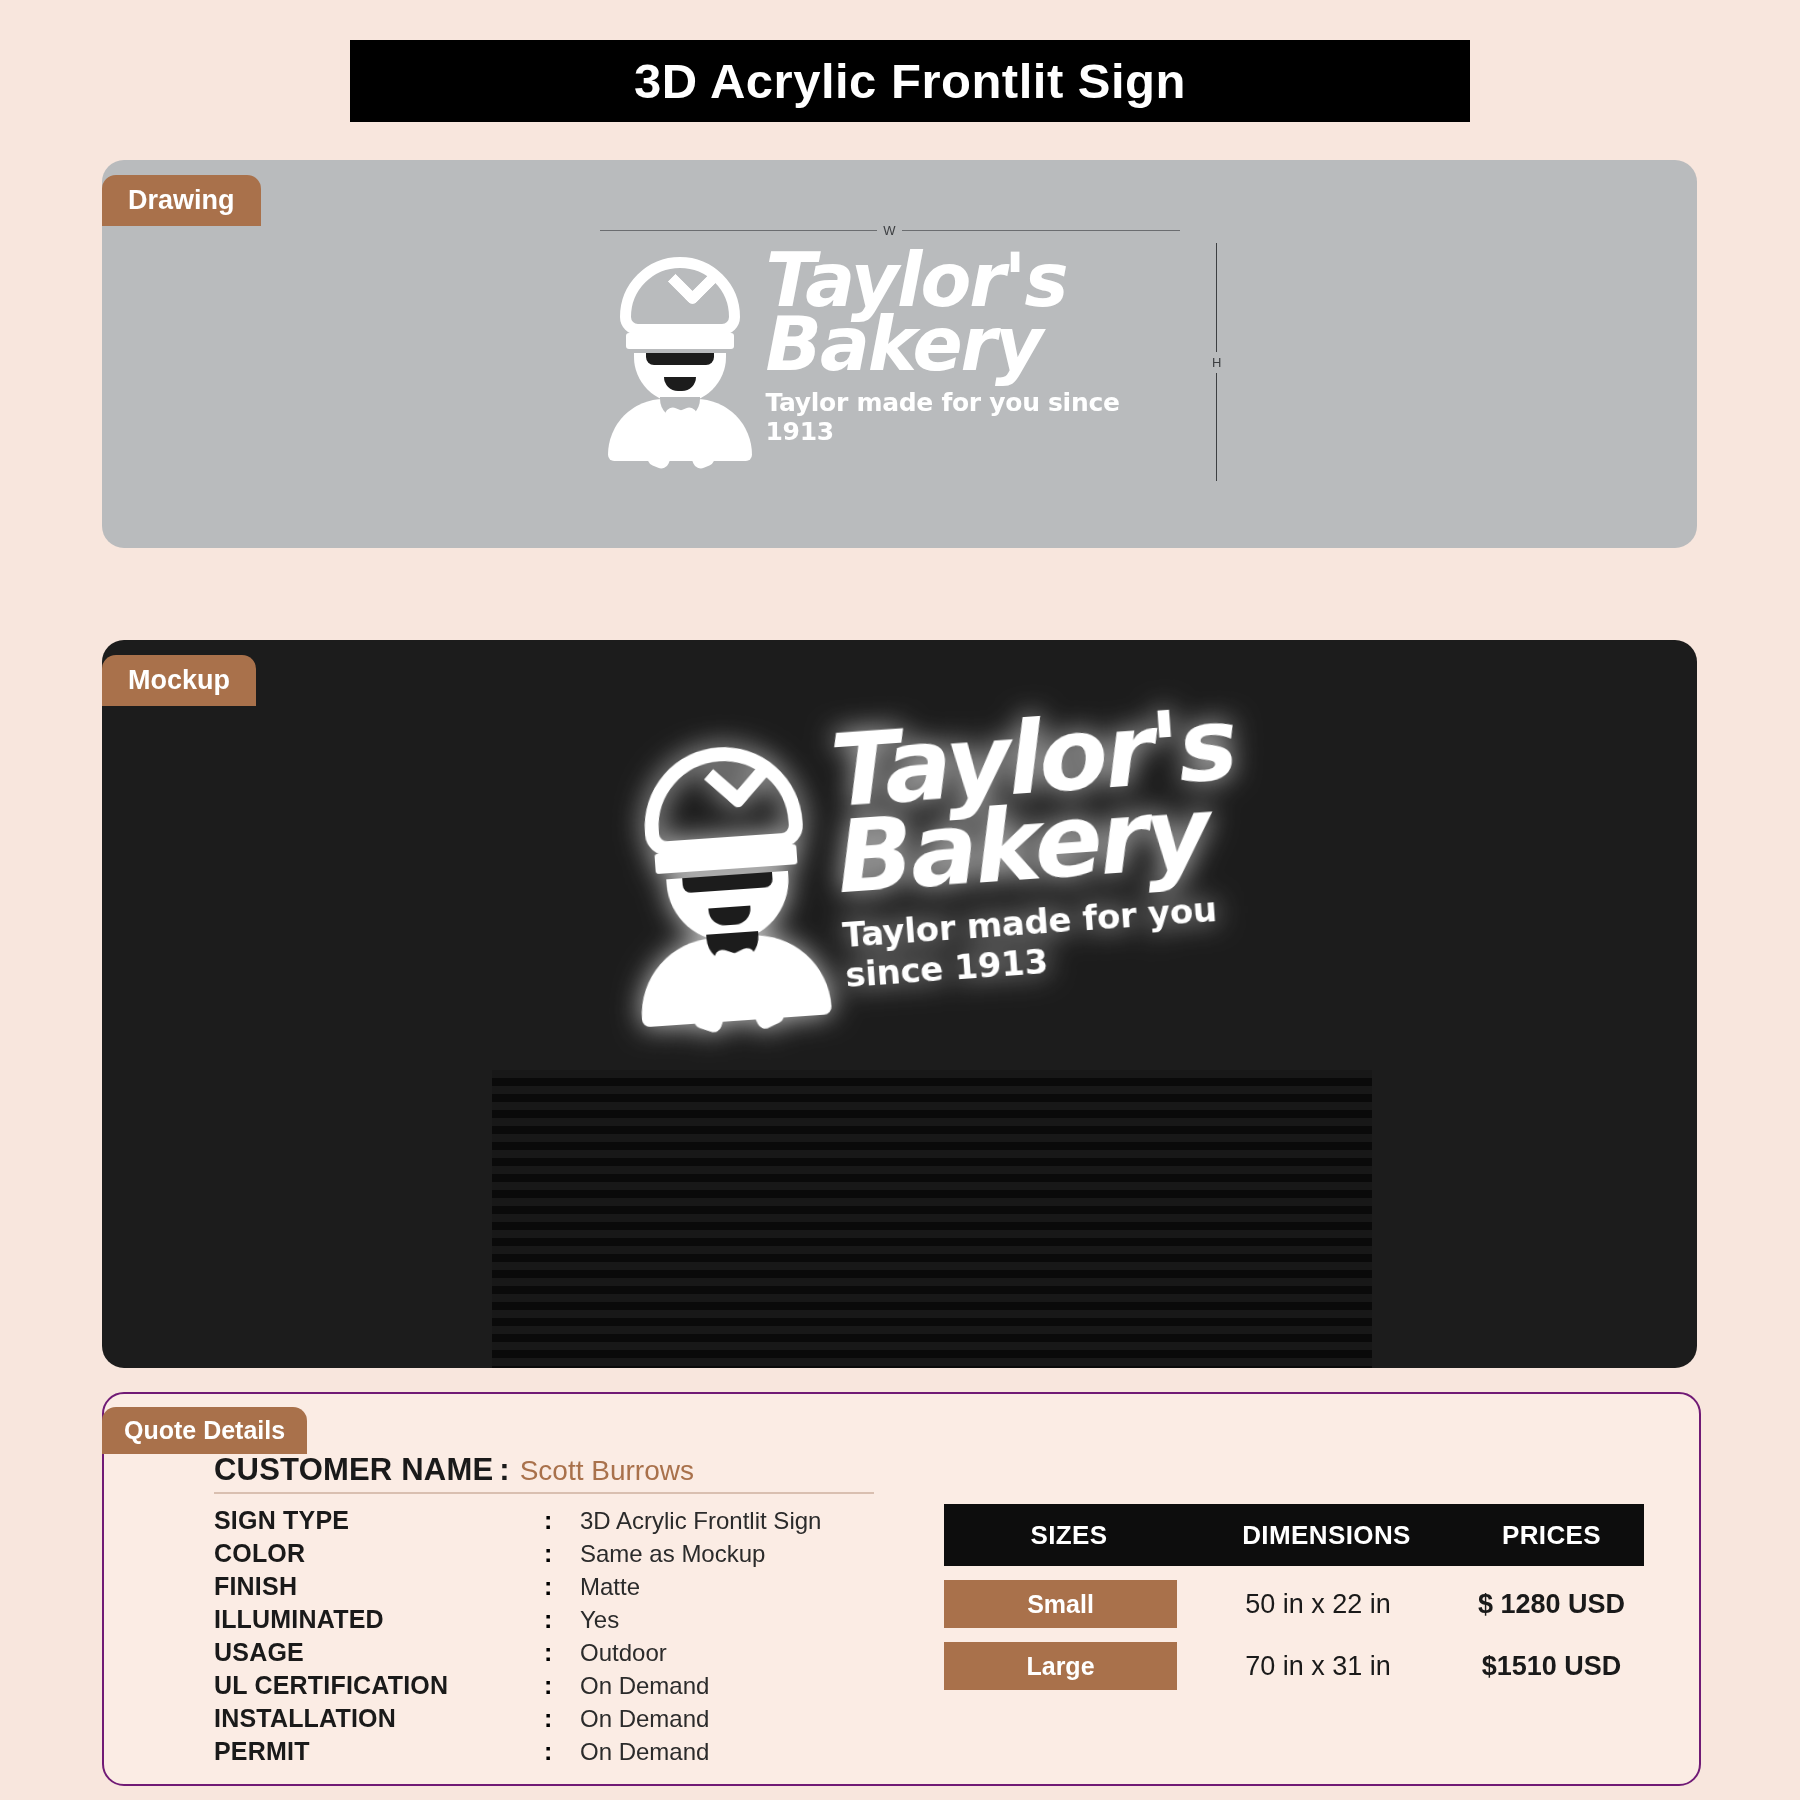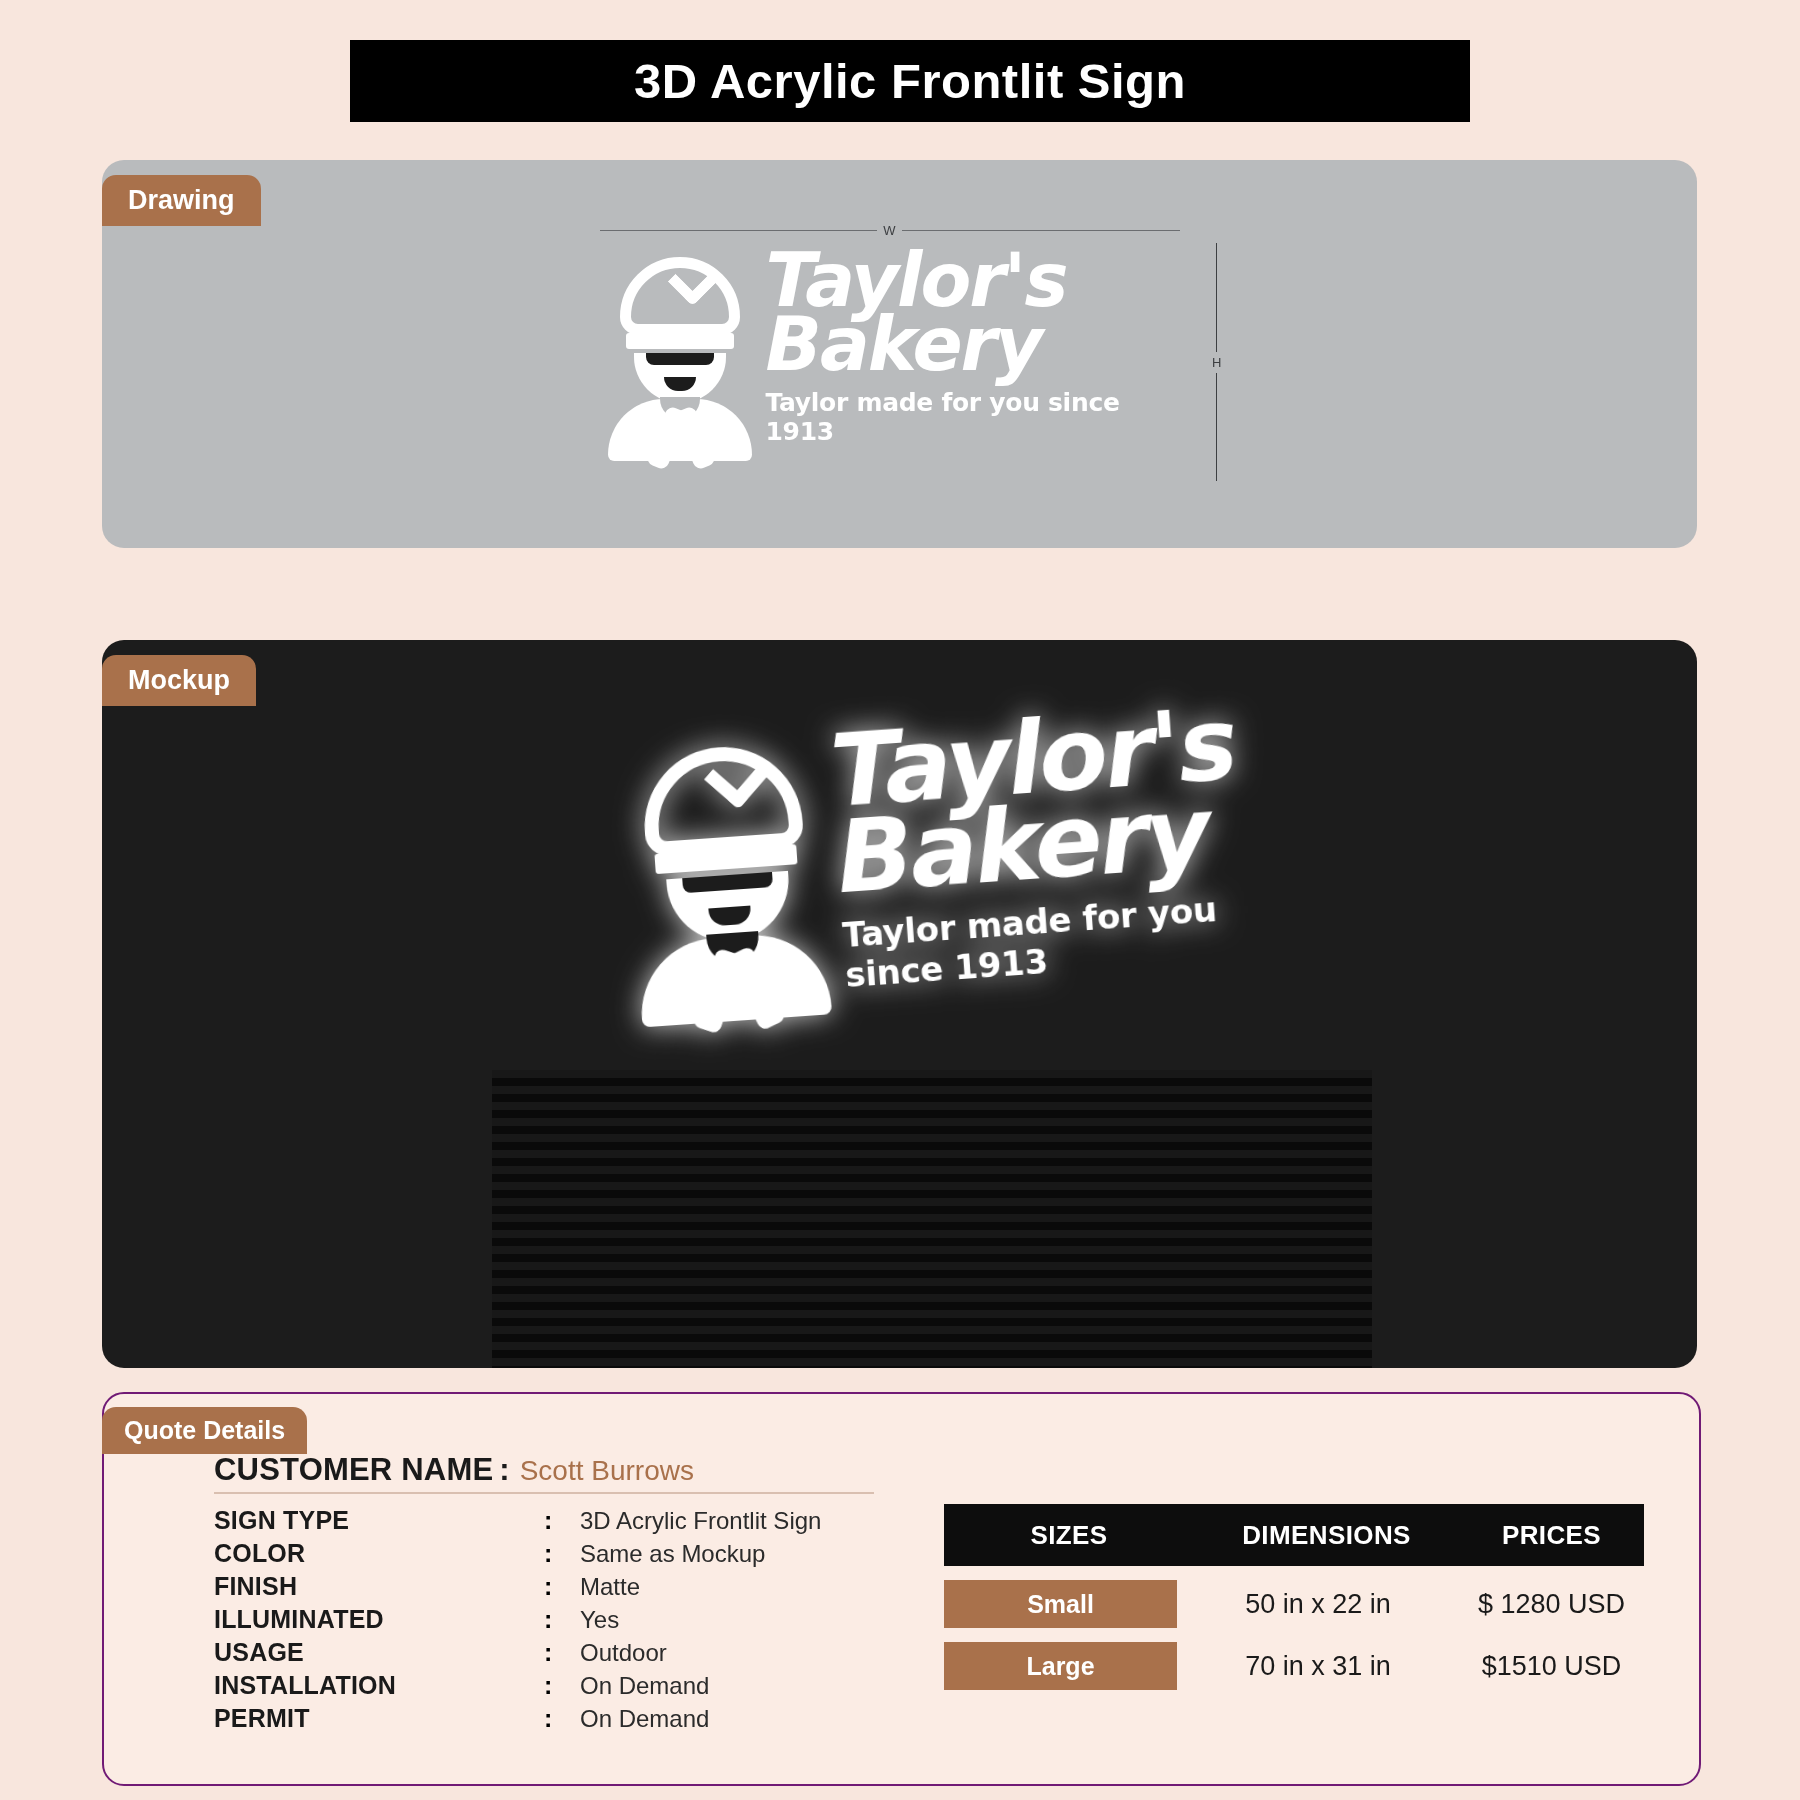--- a/index.html
+++ b/index.html
@@ -422,21 +422,21 @@
   .size-dim {
     width: 282px;
     text-align: center;
     font-size: 27px;
     color: #1a1a1a;
   }
   .size-price {
     width: 185px;
     text-align: center;
     font-size: 27px;
-    font-weight: normal;
+    font-weight: bold;
     color: #1a1a1a;
   }
 </style>
 </head>
 <body>
 
 <div class="header-bar">
   <div class="header-title">3D Acrylic Frontlit Sign</div>
 </div>
 
@@ -537,20 +537,25 @@
           <td class="spec-key">ILLUMINATED</td>
           <td class="spec-sep">:</td>
           <td class="spec-val">Yes</td>
         </tr>
         <tr>
           <td class="spec-key">USAGE</td>
           <td class="spec-sep">:</td>
           <td class="spec-val">Outdoor</td>
         </tr>
         <tr>
+          <td class="spec-key">UL CERTIFICATION</td>
+          <td class="spec-sep">:</td>
+          <td class="spec-val">On Demand</td>
+        </tr>
+        <tr>
           <td class="spec-key">INSTALLATION</td>
           <td class="spec-sep">:</td>
           <td class="spec-val">On Demand</td>
         </tr>
         <tr>
           <td class="spec-key">PERMIT</td>
           <td class="spec-sep">:</td>
           <td class="spec-val">On Demand</td>
         </tr>
       </tbody>

